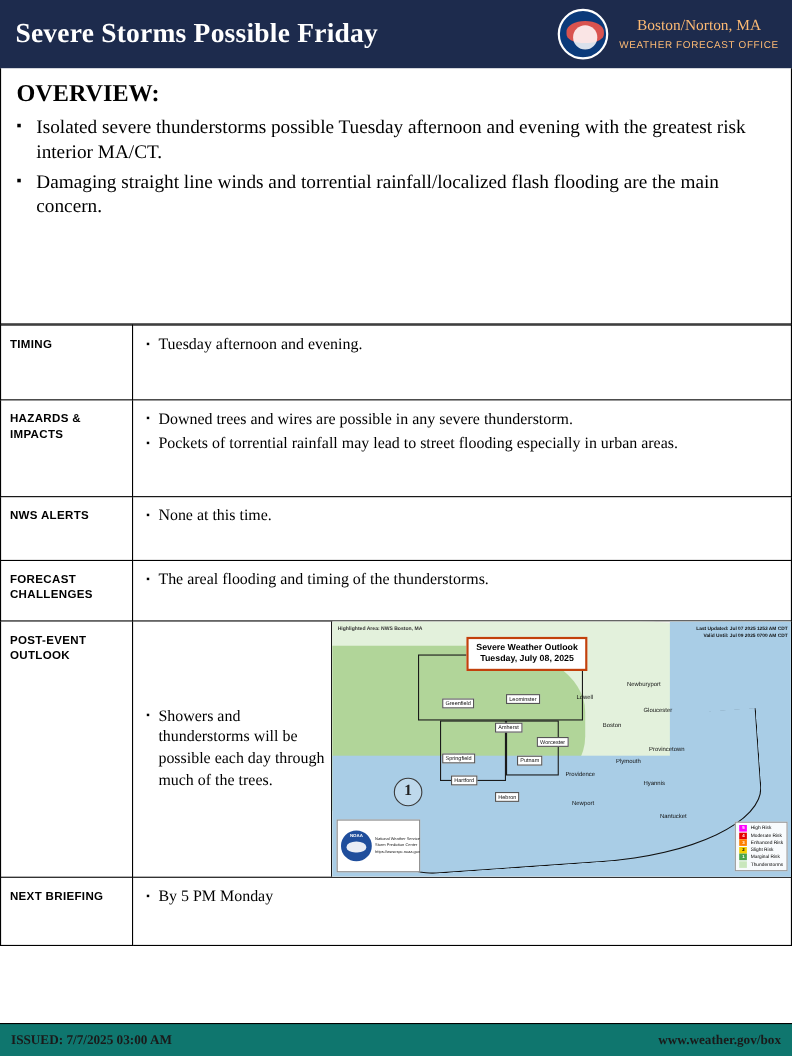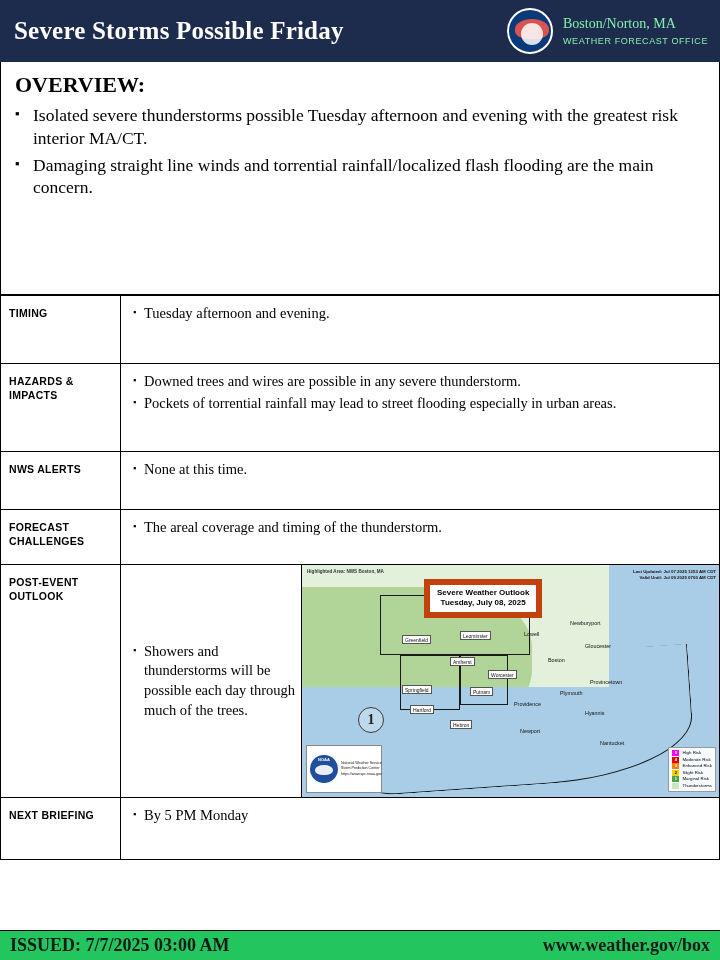--- a/index.html
+++ b/index.html
@@ -59,22 +59,22 @@
   .nws-logo::after {
     content: "";
     position: absolute;
     left: 12px; top: 13px;
     width: 22px; height: 22px;
     background: #ffffff;
     border-radius: 50%;
     opacity: 0.85;
   }
   .office {
-    text-align: left;
-    color: #86efac;
+    text-align: center;
+    color: #fdba74;
     line-height: 1.25;
   }
   .office .line1 { font-size: 14px; font-family: "Liberation Serif", serif; }
   .office .line2 { font-size: 9px; letter-spacing: 0.6px; margin-top: 3px; }
 
   
   .overview {
     border: 1px solid #000;
     border-top: none;
     margin: 0;
@@ -235,21 +235,21 @@
     border: 0.6px solid #555;
     font-size: 5px;
     padding: 0.5px 2px;
     color: #111;
     white-space: nowrap;
   }
   .map-title {
     position: absolute;
     left: 122px; top: 14px;
     background: #ffffff;
-    border: 6px solid #c2410c;
+    border: 2px solid #c2410c;
     padding: 3px 7px;
     text-align: center;
     line-height: 1.3;
     z-index: 6;
   }
   .map-title .t1 { font-size: 8px; font-weight: bold; }
   .map-title .t2 { font-size: 8px; font-weight: bold; }
   .map-corner-left {
     position: absolute;
     left: 5px; top: 4px;
@@ -349,29 +349,29 @@
     font-weight: bold;
     flex: none;
   }
 
   
   .footer {
     position: absolute;
     left: 0; bottom: 0;
     width: 720px;
     height: 30px;
-    background: #22c55e;
+    background: #0f766e;
     border-top: 1px solid #000;
     display: flex;
     align-items: center;
     justify-content: space-between;
     padding: 0 10px;
     font-family: "Liberation Serif", serif;
     font-weight: bold;
-    font-size: 18px;
+    font-size: 12px;
     color: #1a1a1a;
   }
 </style>
 </head>
 <body>
 
 <div class="page">
 
   <div class="header">
     <div class="header-title">Severe Storms Possible Friday</div>
@@ -432,21 +432,21 @@
             <span>None at this time.</span>
           </div>
         </td>
       </tr>
 
       <tr>
         <td class="lbl cell-chal">FORECAST CHALLENGES</td>
         <td class="content-cell cell-chal">
           <div class="row-item">
             <span class="row-bullet">▪</span>
-            <span>The areal coverage and timing of the thunderstorm.</span>
+            <span>The areal flooding and timing of the thunderstorms.</span>
           </div>
         </td>
       </tr>
 
       <tr>
         <td class="lbl cell-post">POST-EVENT OUTLOOK</td>
         <td class="post-outer cell-post">
           <div class="post-flex">
             <div class="post-text">
               <div class="row-item">

